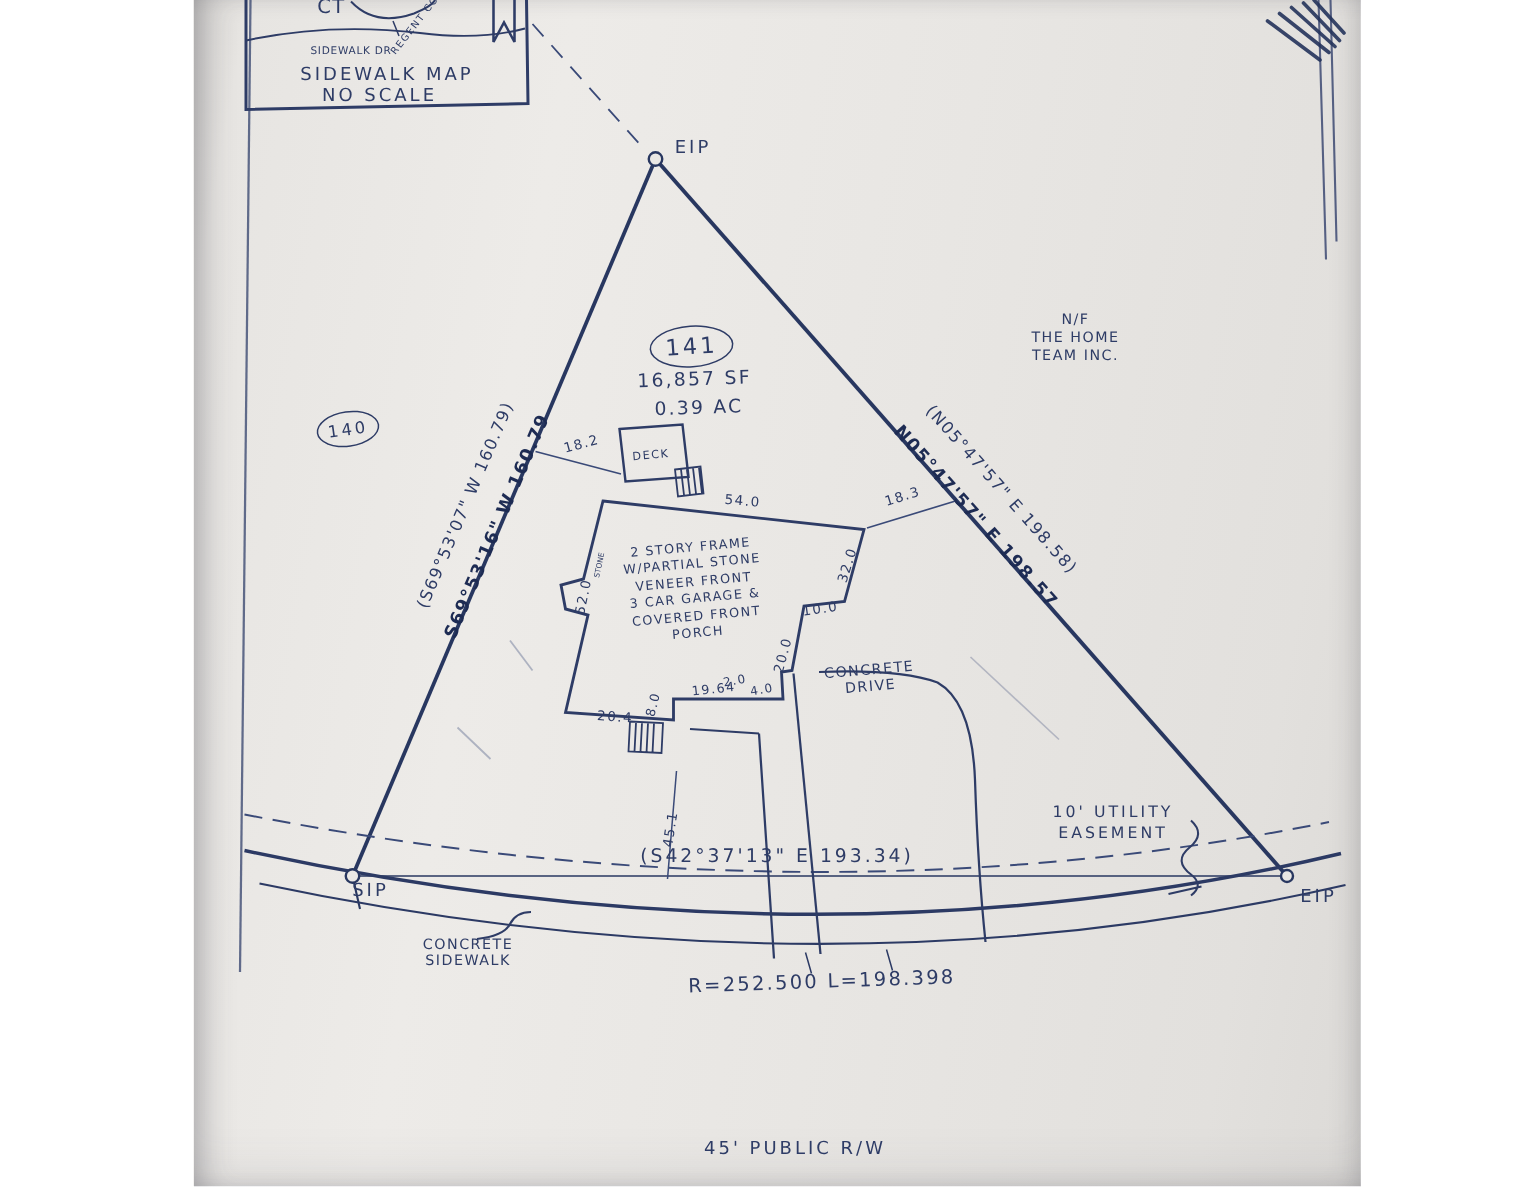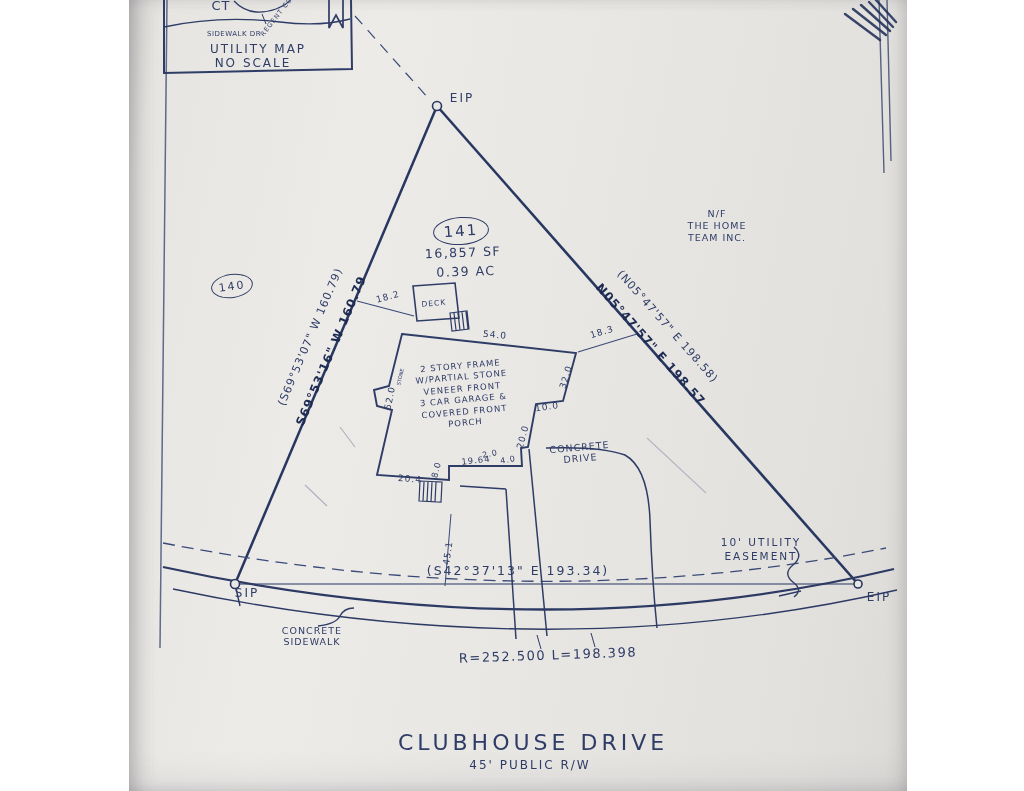--- a/index.html
+++ b/index.html
@@ -88,21 +88,21 @@
       <path d="M529,449 Q538,545 547,636"></path>
       <path d="M506,489 Q511,565 516,639 M506,489 L460,486"></path>
     </g>
 
     <g stroke="#2e3c66" fill="none" stroke-width="1.4">
       <path d="M318,626 q18,-2 22,-10 q4,-8 14,-8"></path>
       <path d="M794,547 q10,9 -1,18 q-11,9 1,18 q9,7 0,14 M779,596 l22,-5"></path>
     </g>
   </svg>
 
-  <div class="lbl" style="left:258px;top:50px;font-size:12px;letter-spacing:2px;">UTILITY MAP</div>
+  <div class="lbl" style="left:258px;top:50px;font-size:12px;letter-spacing:2px;">SIDEWALK MAP</div>
   <div class="lbl" style="left:253px;top:64px;font-size:12px;letter-spacing:2px;">NO SCALE</div>
   <div class="lbl" style="left:234px;top:34px;font-size:7px;letter-spacing:0.5px;">SIDEWALK DR</div>
   <div class="lbl" style="left:221px;top:6px;font-size:13px;">CT</div>
   <div class="lbl" style="left:282px;top:11px;font-size:6.5px;transform:translate(-50%,-50%) rotate(-52deg);">REGENT COURT</div>
 
   <div class="lbl" style="left:462px;top:99px;font-size:12px;letter-spacing:2px;">EIP</div>
   <div class="lbl" style="left:214px;top:594px;font-size:12px;letter-spacing:2px;margin-left:33px;">SIP</div>
   <div class="lbl" style="left:879px;top:598px;font-size:12px;letter-spacing:2px;">EIP</div>
 
   <div class="oval" style="left:461px;top:231px;width:54px;height:26px;transform:translate(-50%,-50%) rotate(-4deg);">
@@ -144,18 +144,17 @@
   <div class="lbl" style="left:437px;top:470px;font-size:8.5px;transform:translate(-50%,-50%) rotate(-75deg);">8.0</div>
   <div class="lbl" style="left:490px;top:454px;font-size:8px;transform:translate(-50%,-50%) rotate(-10deg);">2.0</div>
   <div class="lbl" style="left:508px;top:460px;font-size:8px;transform:translate(-50%,-50%) rotate(-10deg);">4.0</div>
   <div class="lbl" style="left:476px;top:461px;font-size:8.5px;transform:translate(-50%,-50%) rotate(-6deg);">19.64</div>
   <div class="lbl" style="left:448px;top:553px;font-size:9px;transform:translate(-50%,-50%) rotate(-81deg);">45.1</div>
 
   <div class="lbl" style="left:580px;top:453px;font-size:9.5px;line-height:1.2;transform:translate(-50%,-50%) rotate(-5deg);">CONCRETE
 DRIVE</div>
   <div class="lbl" style="left:312px;top:636px;font-size:9.5px;line-height:1.2;">CONCRETE
 SIDEWALK</div>
-  <div class="lbl" style="left:761px;top:549px;font-size:10.5px;line-height:1.35;letter-spacing:2px;">10' UTILITY
+  <div class="lbl" style="left:742px;top:549px;font-size:10.5px;line-height:1.35;letter-spacing:2px;">10' UTILITY
 EASEMENT</div>
 
-  <div class="lbl" style="left:533px;top:743px;font-size:22px;letter-spacing:4px;white-space:pre;">CLUBHOUSE DRIVE</div>
   <div class="lbl" style="left:530px;top:766px;font-size:12px;letter-spacing:2px;white-space:pre;text-align:right;">45' PUBLIC R/W</div>
 </div>
 
 </body></html>

